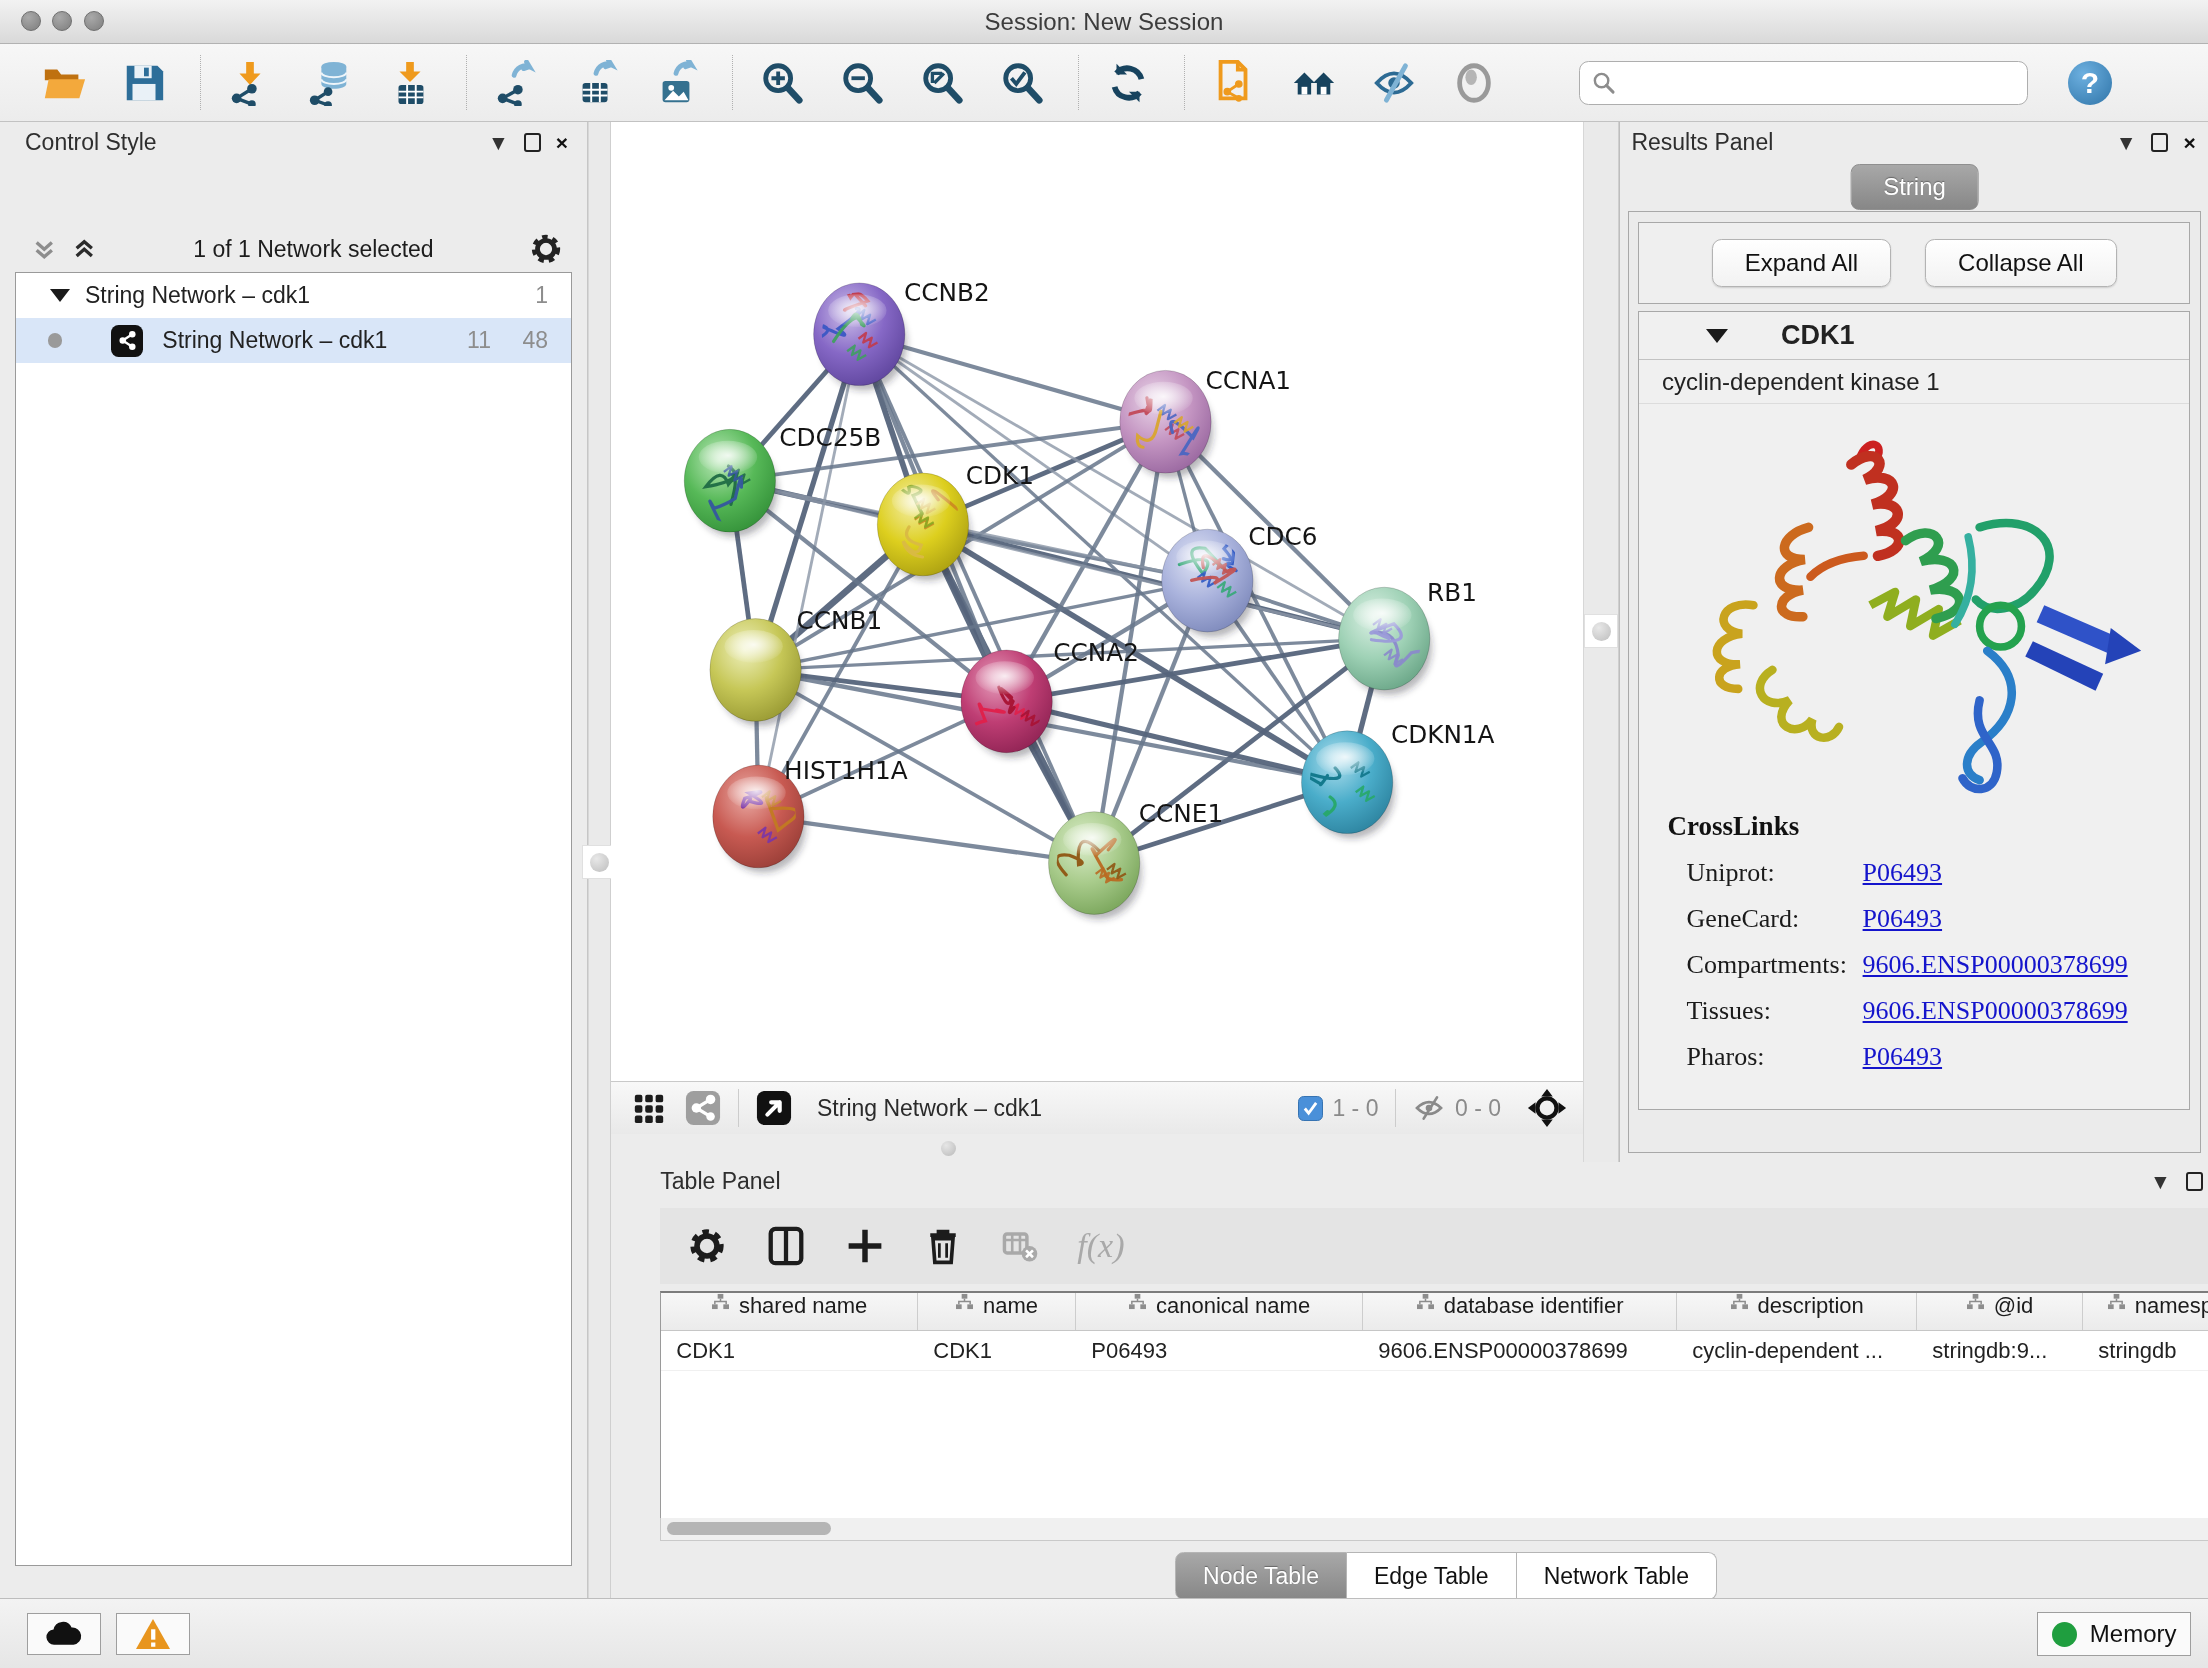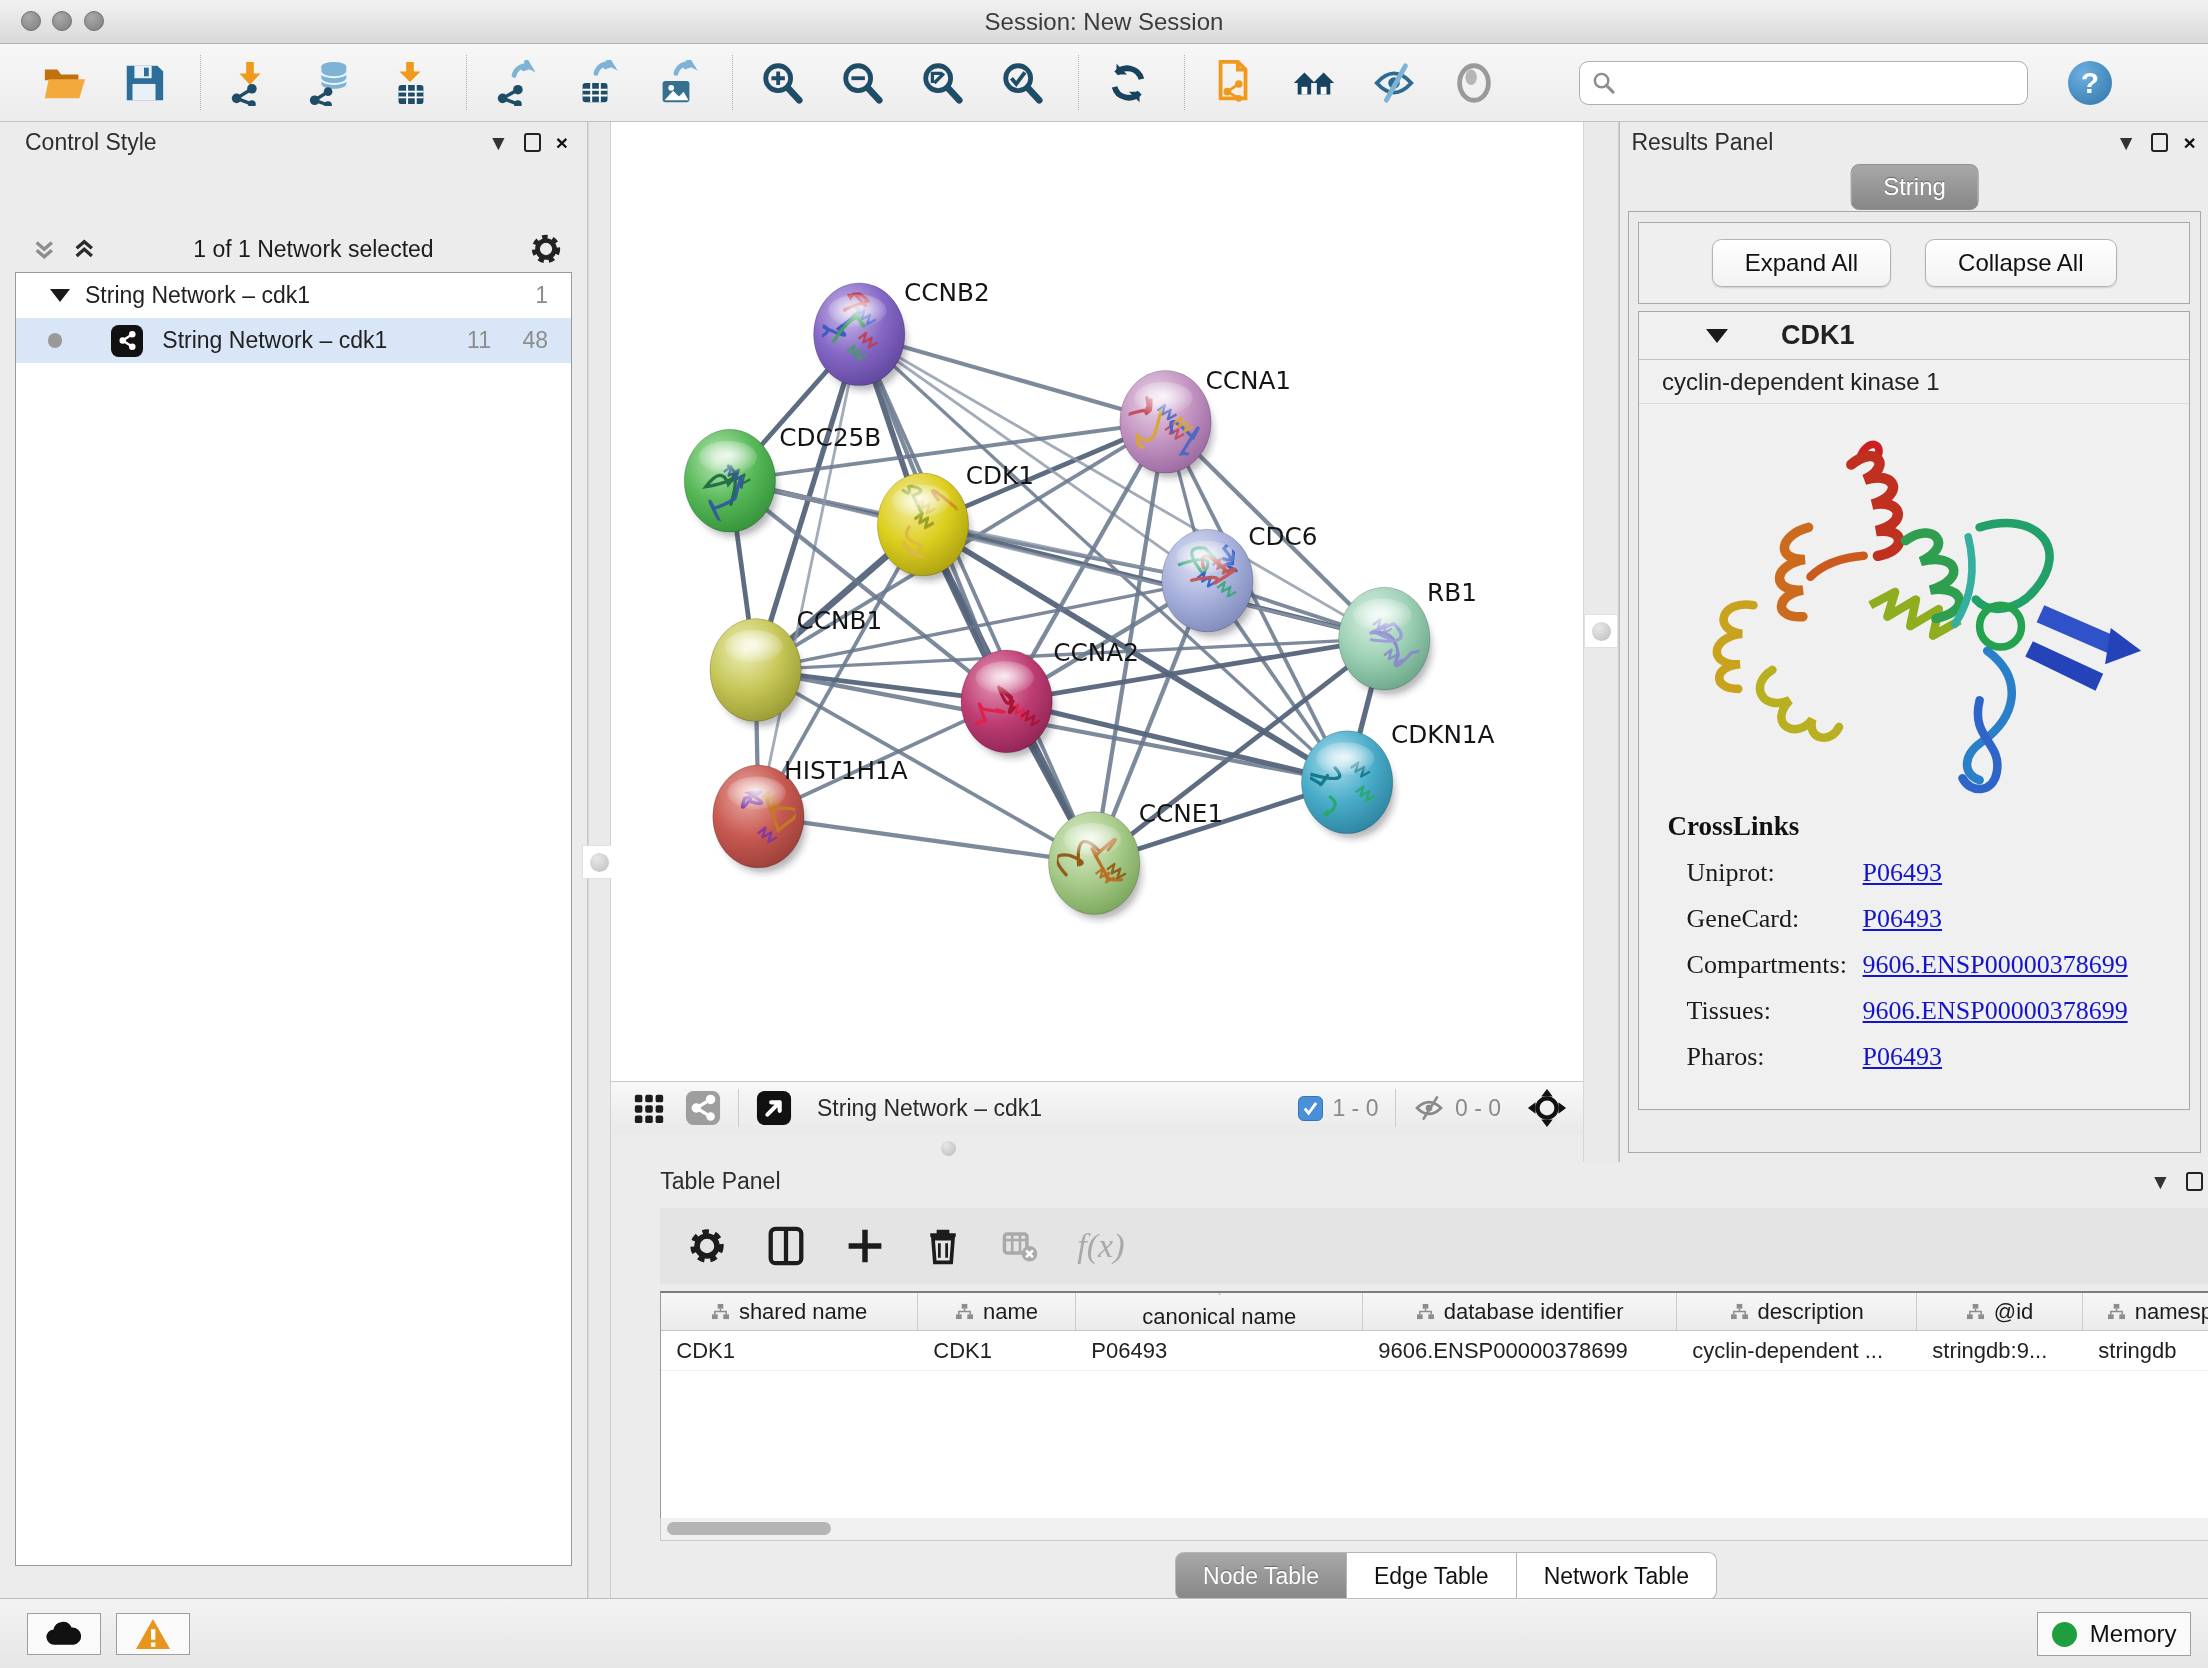--- a/index.html
+++ b/index.html
@@ -117,21 +117,21 @@
   .tp-header{position:absolute;left:0;top:0;width:100%;height:38px;display:flex;align-items:center;
     padding:0 15px 0 13.3px;}
   .tp-header .panel-controls{margin-left:auto;}
   .tp-toolbar{position:absolute;left:13.3px;top:46px;width:1571px;height:76px;background:#e4e4e4;
     display:flex;align-items:center;padding-left:27px;gap:38px;}
   .fx{font-family:"Liberation Serif", serif;font-style:italic;font-size:34px;color:#a9a9a9;}
   .tp-table{position:absolute;left:13.3px;top:129px;width:1571px;height:249px;background:#fff;
     border:1px solid #9a9a9a;border-top:2.9px solid #7c7c7c;overflow:hidden;}
   .tp-cols{display:flex;height:38px;background:linear-gradient(#f7f7f7,#ebebeb);
     border-bottom:1px solid #c6c6c6;}
-  .tp-col{flex:none;display:flex;align-items:center;justify-content:center;gap:8.6px;
+  .tp-col{flex:none;display:flex;justify-content:center;gap:8.6px;
     border-right:1px solid #cdcdcd;font-size:22px;color:#1c1c1c;overflow:hidden;white-space:nowrap;}
   .tp-row{display:flex;height:40px;border-bottom:1px solid #f0f0f0;}
   .tp-cell{flex:none;display:flex;align-items:center;padding-left:15px;font-size:22px;
     overflow:hidden;white-space:nowrap;}
   .tp-scroll{position:absolute;left:13.3px;top:356px;width:1571px;height:23px;background:#f0f0f0;
     border:1px solid #c9c9c9;border-top:none;}
   .tp-thumb{position:absolute;left:5.7px;top:3.8px;width:164px;height:13.3px;border-radius:6.7px;background:#b5b5b5;}
   .tp-tabs{position:absolute;left:0;top:390px;width:100%;display:flex;justify-content:center;}
   
   .statusbar{position:absolute;left:0;top:1598px;width:2208px;height:70px;
@@ -831,21 +831,21 @@
         </div>
         <div class="tp-col" style="width: 158px;">
           <svg width="19" height="17" viewBox="0 0 20 18">
             <rect x="7" y="1" width="6" height="5" fill="#8d8d8d"></rect>
             <rect x="1" y="12" width="6" height="5" fill="#8d8d8d"></rect>
             <rect x="13" y="12" width="6" height="5" fill="#8d8d8d"></rect>
             <path d="M10 6 v3 M4 12 v-3 h12 v3" stroke="#8d8d8d" stroke-width="1.6" fill="none"></path>
           </svg>
           <span>name</span>
         </div>
-        <div class="tp-col" style="width: 287px; flex-direction: column;">
+        <div class="tp-col" style="width: 287px;">
           <svg width="19" height="17" viewBox="0 0 20 18">
             <rect x="7" y="1" width="6" height="5" fill="#8d8d8d"></rect>
             <rect x="1" y="12" width="6" height="5" fill="#8d8d8d"></rect>
             <rect x="13" y="12" width="6" height="5" fill="#8d8d8d"></rect>
             <path d="M10 6 v3 M4 12 v-3 h12 v3" stroke="#8d8d8d" stroke-width="1.6" fill="none"></path>
           </svg>
           <span>canonical name</span>
         </div>
         <div class="tp-col" style="width: 314px;">
           <svg width="19" height="17" viewBox="0 0 20 18">

